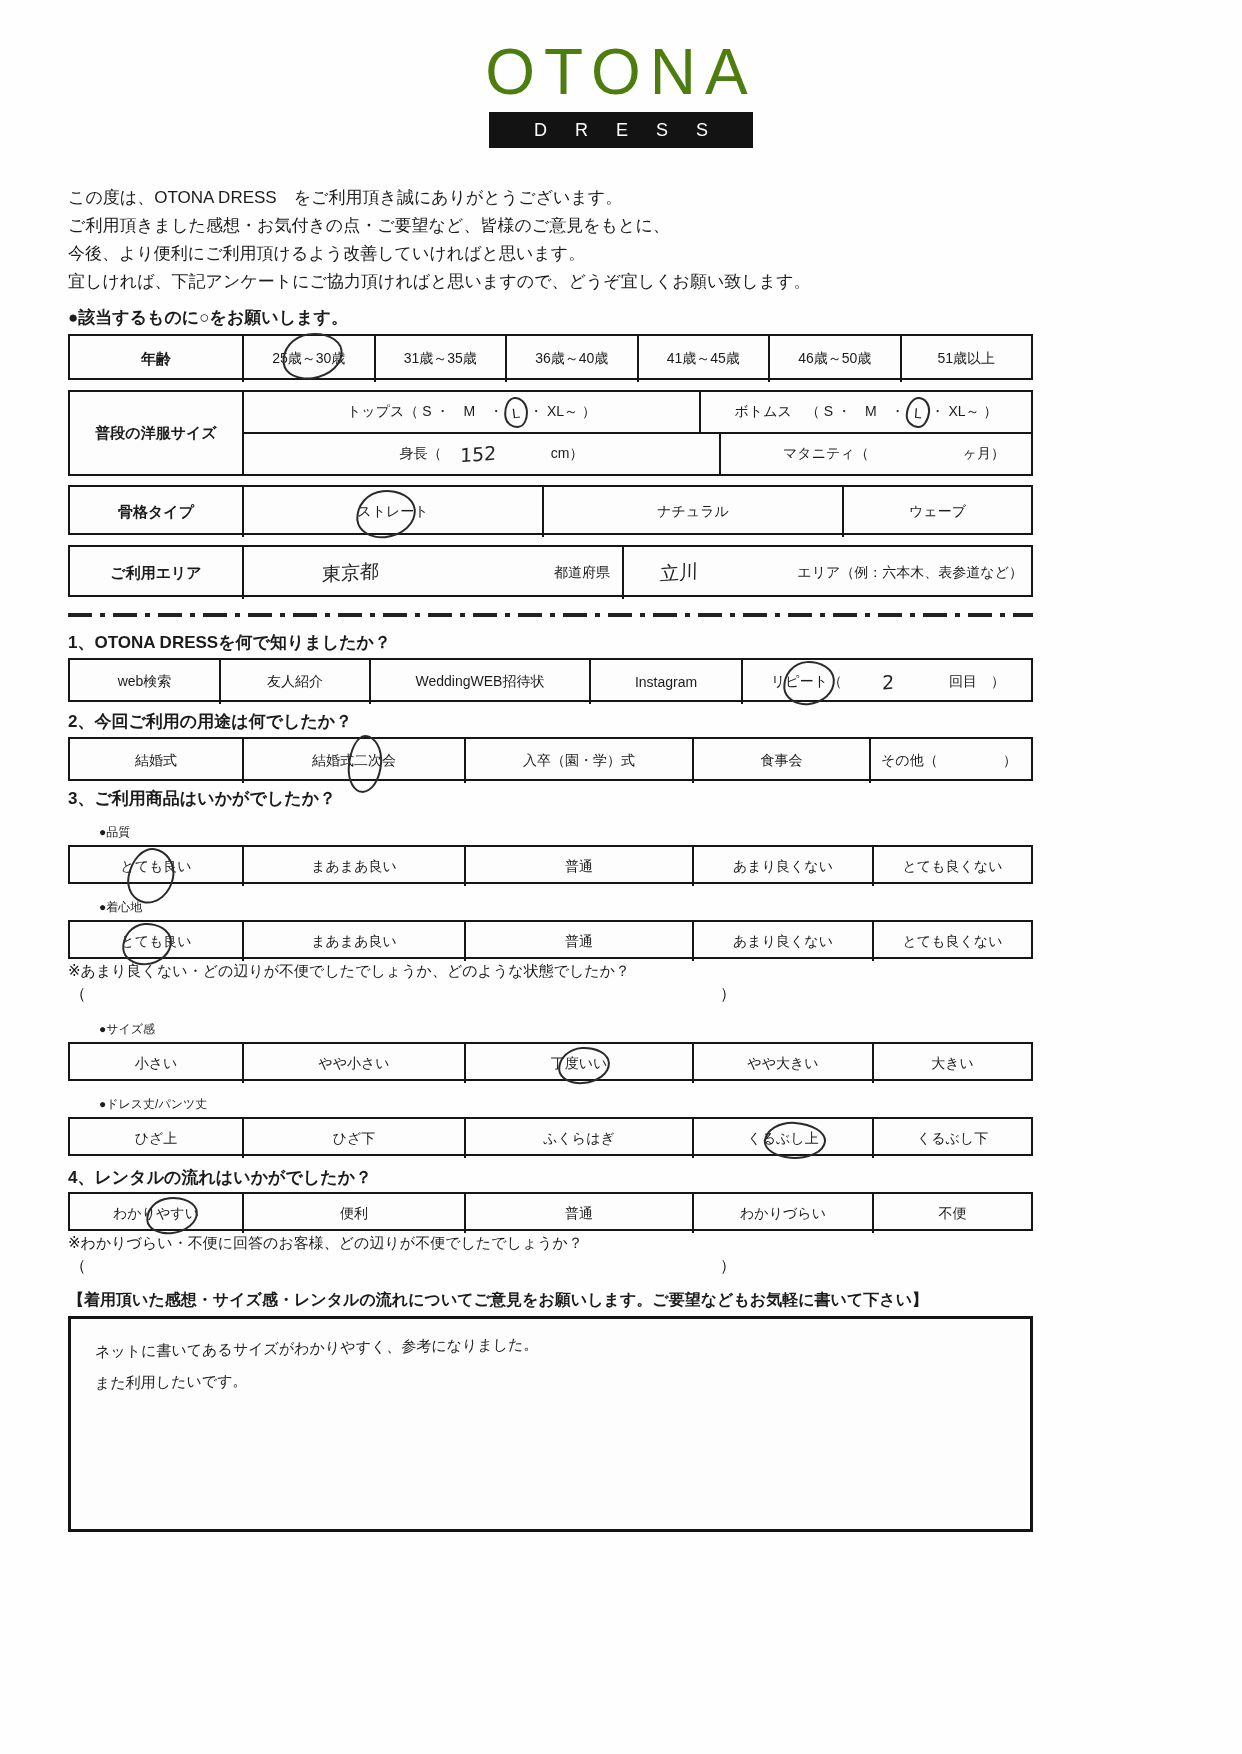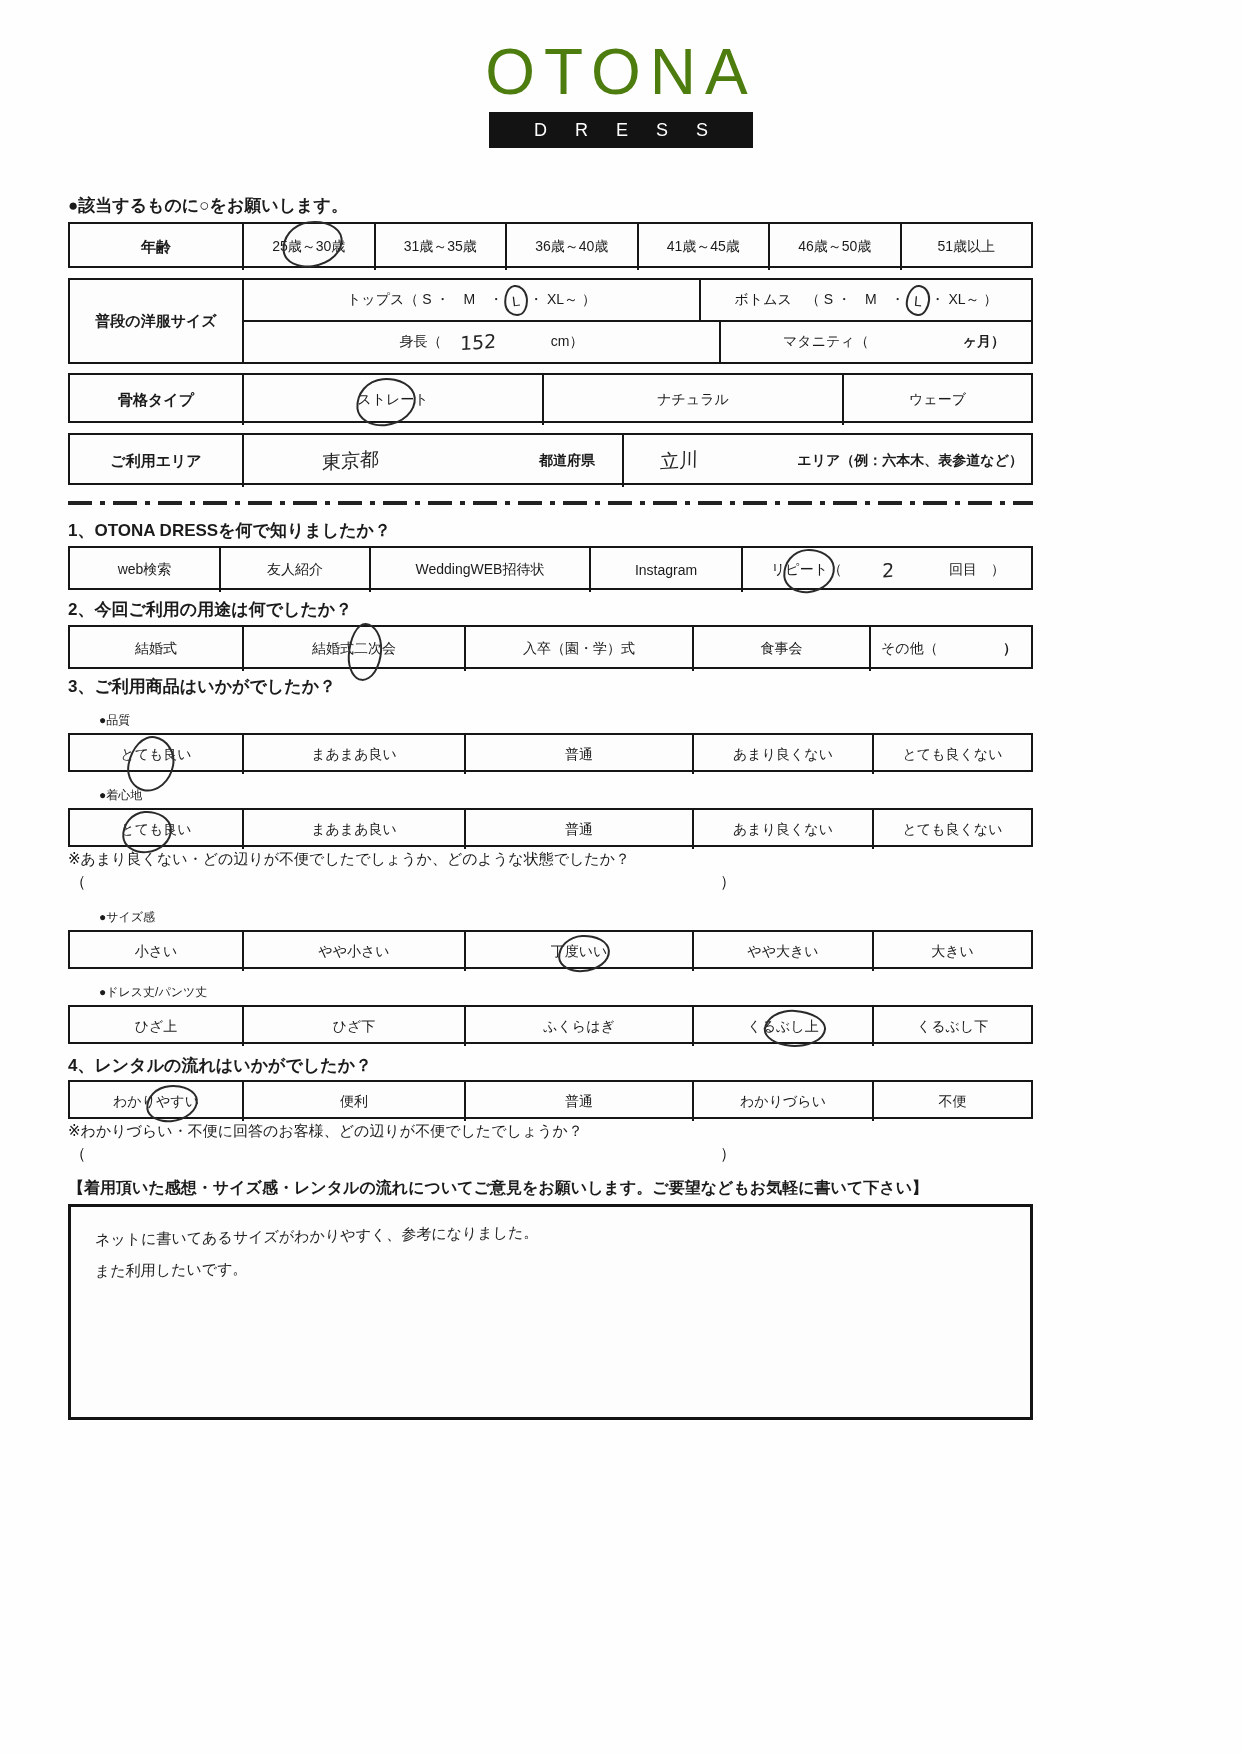--- a/index.html
+++ b/index.html
@@ -58,41 +58,47 @@
           border-radius:48% 52% 55% 45% / 58% 46% 54% 42%; pointer-events:none; }
   .ring { display:inline-flex; align-items:center; justify-content:center;
           min-width:20px; height:27px; border:2px solid #2a2a2a; margin:0 1px;
           border-radius:50% 50% 46% 54% / 60% 45% 55% 40%; transform:rotate(-7deg); }
 
   .hand { font-family:"DejaVu Sans",sans-serif; color:#242424; display:inline-block;
           transform:rotate(-4deg) skewX(-5deg); font-size:19px; }
   .hand-sm { font-size:15px; transform:rotate(-1deg) skewX(-3deg); }
 
   .gap18{width:18px;} .gap40{width:40px;} .gap55{width:55px;}
-  .push-right { margin-left:auto;font-weight:bold; }
+  .push-right { margin-left:auto; }
 
   .comment-box { margin-top:6px; height:216px; border:3px solid #141414; box-sizing:border-box;
                  position:relative; background:#fdfdfd; }
   .comment-box .l1 { position:absolute; left:24px; top:20px; }
   .comment-box .l2 { position:absolute; left:24px; top:54px; }
 </style>
 </head>
 <body>
 
 <div class="page">
 
   <div class="logo">
     <div class="logo-title">OTONA</div>
     <div class="logo-bar">
       <span>DRESS</span>
     </div>
   </div>
 
   <div class="content">
 
+    <div class="intro">
+      <p>この度は、OTONA DRESS　をご利用頂き誠にありがとうございます。</p>
+      <p>ご利用頂きました感想・お気付きの点・ご要望など、皆様のご意見をもとに、</p>
+      <p>今後、より便利にご利用頂けるよう改善していければと思います。</p>
+      <p>宜しければ、下記アンケートにご協力頂ければと思いますので、どうぞ宜しくお願い致します。</p>
+    </div>
 
     <div class="h-bold instruction">●該当するものに○をお願いします。</div>
 
     <div class="tbl h46 mt6">
       <div class="cell c-lab first">
         <span>年齢</span>
       </div>
       <div class="cell age-opt">
         <span>25歳～30歳</span>
         <i class="mark" style="left:38px;top:-3px;width:57px;height:42px;transform:rotate(-8deg)"></i>
@@ -162,21 +168,21 @@
           <span>ウェーブ</span>
         </div>
     </div>
 
     <div class="tbl h52 mt10">
       <div class="cell c-lab first">
         <span>ご利用エリア</span>
       </div>
       <div class="cell ar2" style="justify-content:flex-start;padding-left:78px;">
         <span class="hand">東京都</span>
-        <span class="push-right" style="padding-right:27px;">都道府県</span>
+        <span class="push-right" style="padding-right:12px;">都道府県</span>
       </div>
       <div class="cell ar3" style="justify-content:flex-start;padding-left:36px;">
         <span class="hand">立川</span>
         <span class="push-right" style="padding-right:8px;">エリア（例：六本木、表参道など）</span>
       </div>
     </div>
 
     <div class="divider"></div>
 
     <div class="h-bold mt16">1、OTONA DRESSを何で知りましたか？</div>

